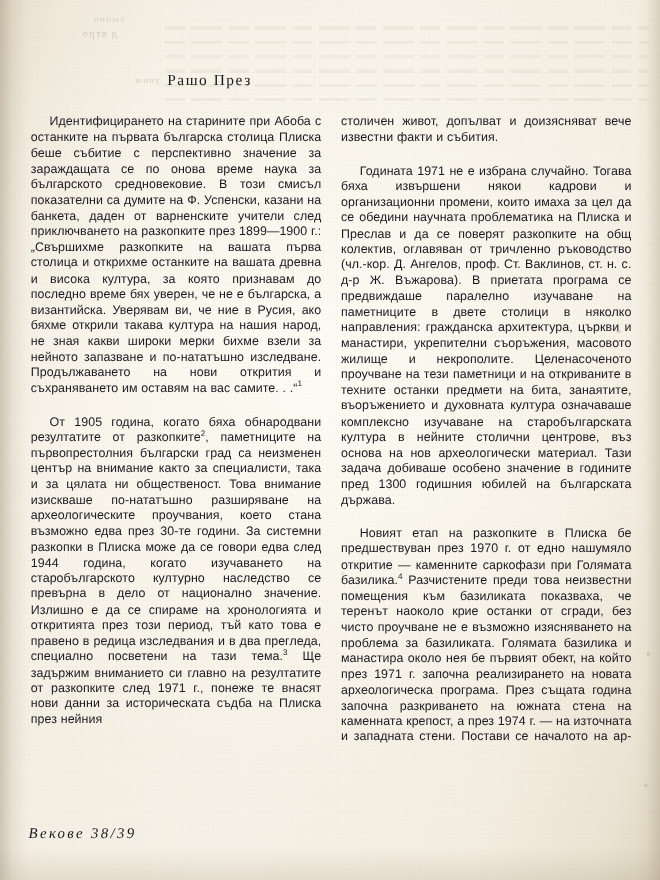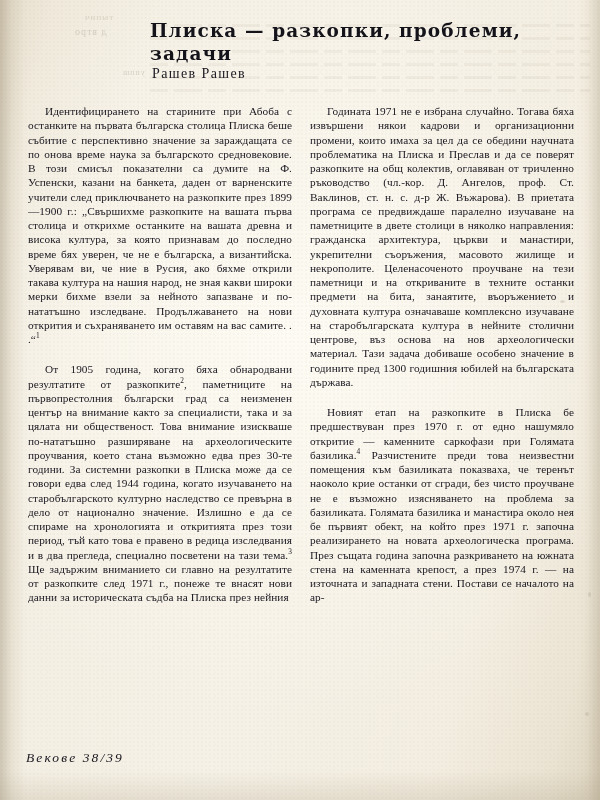--- a/index.html
+++ b/index.html
@@ -126,21 +126,21 @@
     top: 104px;
     width: 546px;
     display: flex;
     gap: 18px;
   }
   .col {
     width: 264px;
   }
   .col p {
     margin: 0;
-    font-family: Liberation Serif, serif;
+    font-family: Liberation Sans, sans-serif;
     font-size: 11.3px;
     line-height: 14.25px;
     text-align: justify;
     text-align-last: left;
     letter-spacing: 0.05px;
     word-spacing: 0.2px;
     color: #1a1821;
     -webkit-hyphens: none;
     hyphens: none;
   }
@@ -181,31 +181,31 @@
 <div class="edge-shade-right"></div>
 <div class="edge-shade-bottom"></div>
 
 <div class="content">
 
   <div class="ghost-band"></div>
   <div class="ghost ghost-a">тыпич</div>
   <div class="ghost ghost-b">д втро</div>
   <div class="ghost ghost-c">уппш</div>
 
-  <h1 class="headline">Плиска — разкопки, проблеми, задачи</h1>
-  <div class="byline">Рашев Рашев</div>
+  <div class="byline">Рашо През</div>
 
   <div class="columns">
 
     <div class="col">
       <p class="indent"><span>Идентифицирането на старините при Абоба с останките на първата българска столица Плиска беше събитие с перспективно значение за зараждащата се по онова време наука за българското средновековие. В този смисъл показателни са думите на Ф. Успенски, казани на банкета, даден от варненските учители след приключването на разкопките през 1899—1900 г.: „Свършихме разкопките на вашата първа столица и открихме останките на вашата древна и висока култура, за която признавам до последно време бях уверен, че не е българска, а византийска. Уверявам ви, че ние в Русия, ако бяхме открили такава култура на нашия народ, не зная какви широки мерки бихме взели за нейното запазване и по-нататъшно изследване. Продължаването на нови открития и съхраняването им оставям на вас самите. . .“</span><sup>1</sup></p>
       <p class="indent"><span>От 1905 година, когато бяха обнародвани резултатите от разкопките</span><sup>2</sup><span>, паметниците на първопрестолния български град са неизменен център на внимание както за специалисти, така и за цялата ни общественост. Това внимание изискваше по-нататъшно разширяване на археологическите проучвания, което стана възможно едва през 30-те години. За системни разкопки в Плиска може да се говори едва след 1944 година, когато изучаването на старобългарското културно наследство се превърна в дело от национално значение. Излишно е да се спираме на хронологията и откритията през този период, тъй като това е правено в редица изследвания и в два прегледа, специално посветени на тази тема.</span><sup>3</sup><span> Ще задържим вниманието си главно на резултатите от разкопките след 1971 г., понеже те внасят нови данни за историческата съдба на Плиска през нейния</span></p>
     </div>
 
     <div class="col">
+      <p><span>столичен живот, допълват и доизясняват вече известни факти и събития.</span></p>
       <p class="indent"><span>Годината 1971 не е избрана случайно. Тогава бяха извършени някои кадрови и организационни промени, които имаха за цел да се обедини научната проблематика на Плиска и Преслав и да се поверят разкопките на общ колектив, оглавяван от тричленно ръководство (чл.-кор. Д. Ангелов, проф. Ст. Ваклинов, ст. н. с. д-р Ж. Въжарова). В приетата програма се предвиждаше паралелно изучаване на паметниците в двете столици в няколко направления: гражданска архитектура, църкви и манастири, укрепителни съоръжения, масовото жилище и некрополите. Целенасоченото проучване на тези паметници и на откриваните в техните останки предмети на бита, занаятите, въоръжението и духовната култура означаваше комплексно изучаване на старобългарската култура в нейните столични центрове, въз основа на нов археологически материал. Тази задача добиваше особено значение в годините пред 1300 годишния юбилей на българската държава.</span></p>
       <p class="indent lastline-justify"><span>Новият етап на разкопките в Плиска бе предшествуван през 1970 г. от едно нашумяло откритие — каменните саркофази при Голямата базилика.</span><sup>4</sup><span> Разчистените преди това неизвестни помещения към базиликата показваха, че теренът наоколо крие останки от сгради, без чисто проучване не е възможно изясняването на проблема за базиликата. Голямата базилика и манастира около нея бе първият обект, на който през 1971 г. започна реализирането на новата археологическа програма. През същата година започна разкриването на южната стена на каменната крепост, а през 1974 г. — на източната и западната стени. Постави се началото на ар-</span></p>
     </div>
 
   </div>
 
   <div class="footer">Векове 38/39</div>
 
   <span class="smudge smudge-1"></span>
   <span class="smudge smudge-2"></span>

